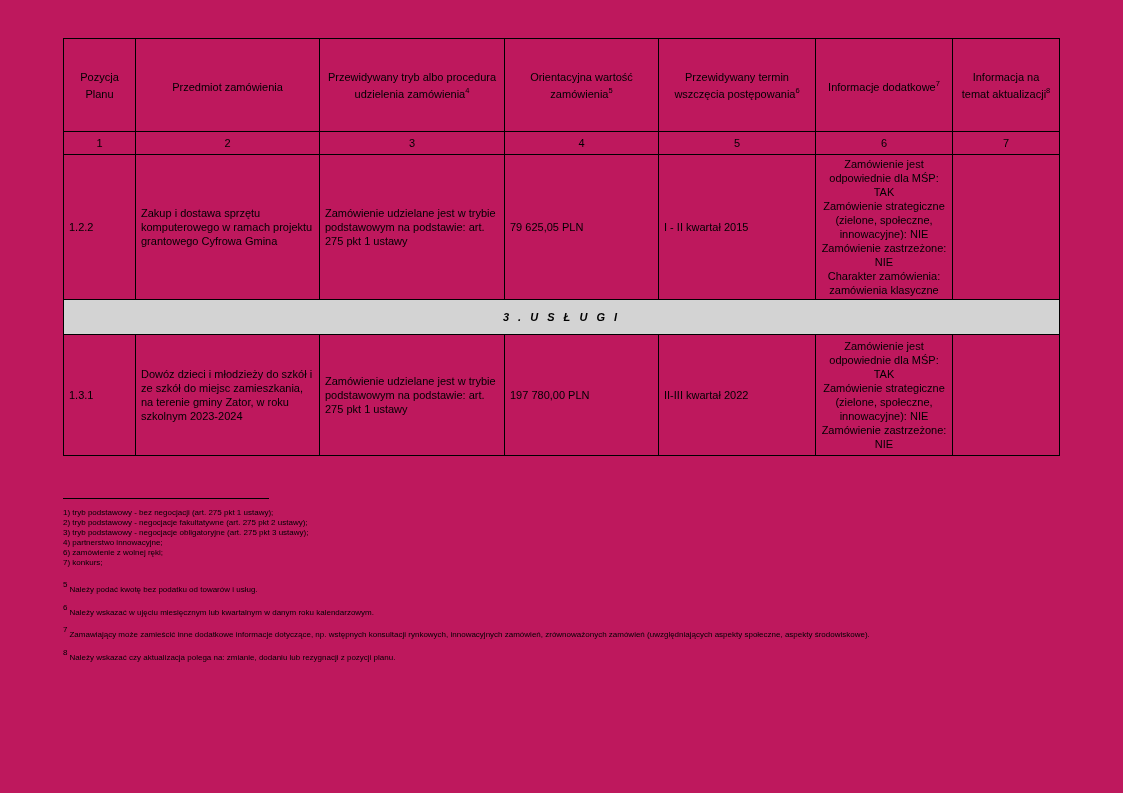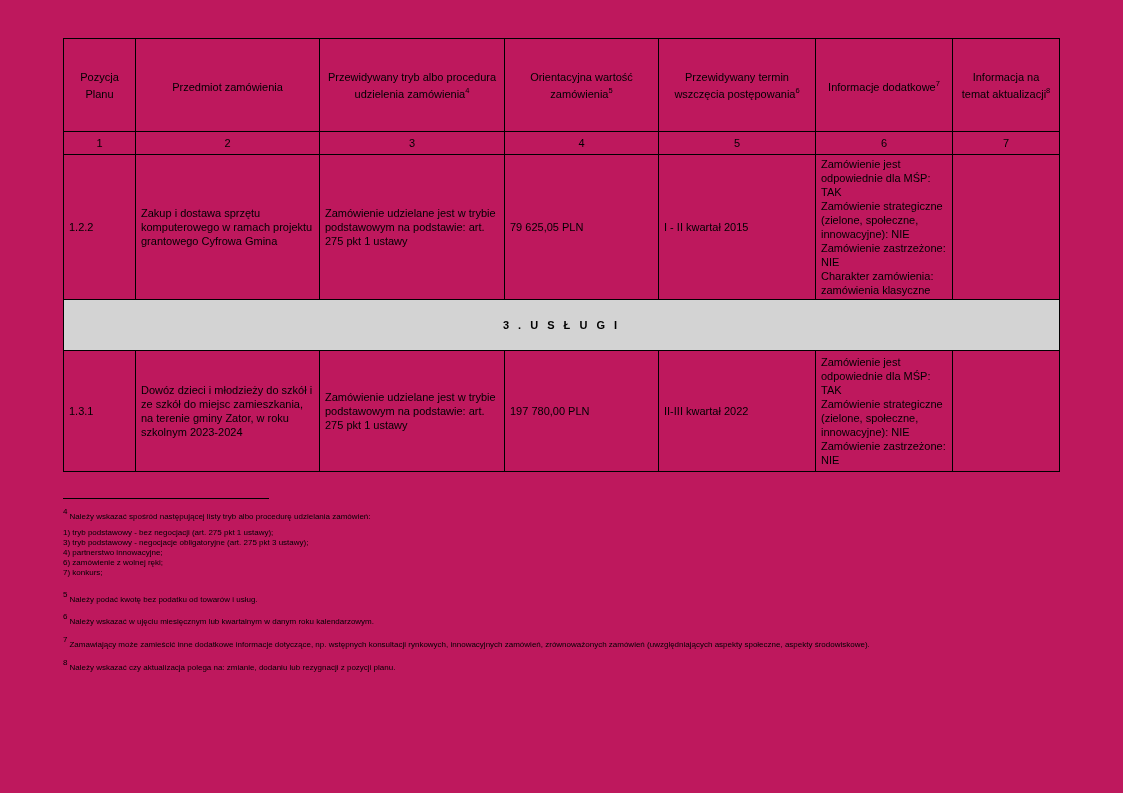--- a/index.html
+++ b/index.html
@@ -31,32 +31,32 @@
   table.plan td, table.plan th {
     border: 1px solid #000000;
     padding: 2px 5px;
     font-weight: normal;
     vertical-align: middle;
     overflow: hidden;
   }
   tr.r-head  { height: 93px; }
   tr.r-num   { height: 23px; }
   tr.r-d1    { height: 145px; }
-  tr.r-sec   { height: 51px; }
+  tr.r-sec   { height: 35px; font-style: italic; }
   tr.r-d2    { height: 121px; }
 
   th.hcell   { text-align: center; }
   th.hcell sup { font-size: 7.5px; }
   td.num     { text-align: center; }
   td.c-left  { text-align: left; }
   td.c-info  {
     vertical-align: top;
     padding-top: 4px;
     white-space: pre-line;
-    text-align: left;
+    text-align: center;
   }
   tr.r-sec td {
     background: #d3d3d3;
     text-align: center;
     font-weight: bold;
     letter-spacing: 3px;
   }
 
   
   .footnotes {
@@ -147,22 +147,22 @@
 Zamówienie strategiczne (zielone, społeczne, innowacyjne): NIE
 Zamówienie zastrzeżone: NIE</td>
         <td class="c-left"></td>
       </tr>
     </tbody>
   </table>
 
   <div class="footnotes">
     <div class="fn-sep"></div>
 
-    <div class="fn-head"><sup>4</sup><span>Należy wskazać spośród następującej listy tryb albo procedurę udzielania zamówień:</span></div>
     <div class="fn-item">1) tryb podstawowy - bez negocjacji (art. 275 pkt 1 ustawy);</div>
+    <div class="fn-item">2) tryb podstawowy - negocjacje fakultatywne (art. 275 pkt 2 ustawy);</div>
     <div class="fn-item">3) tryb podstawowy - negocjacje obligatoryjne (art. 275 pkt 3 ustawy);</div>
     <div class="fn-item">4) partnerstwo innowacyjne;</div>
     <div class="fn-item">6) zamówienie z wolnej ręki;</div>
     <div class="fn-item">7) konkurs;</div>
 
     <div class="fn-block">
       <div class="fn-line"><sup>5</sup><span>Należy podać kwotę bez podatku od towarów i usług.</span></div>
       <div class="fn-line"><sup>6</sup><span>Należy wskazać w ujęciu miesięcznym lub kwartalnym w danym roku kalendarzowym.</span></div>
       <div class="fn-line"><sup>7</sup><span>Zamawiający może zamieścić inne dodatkowe informacje dotyczące, np. wstępnych konsultacji rynkowych, innowacyjnych zamówień, zrównoważonych zamówień (uwzględniających aspekty społeczne, aspekty środowiskowe).</span></div>
       <div class="fn-line"><sup>8</sup><span>Należy wskazać czy aktualizacja polega na: zmianie, dodaniu lub rezygnacji z pozycji planu.</span></div>

